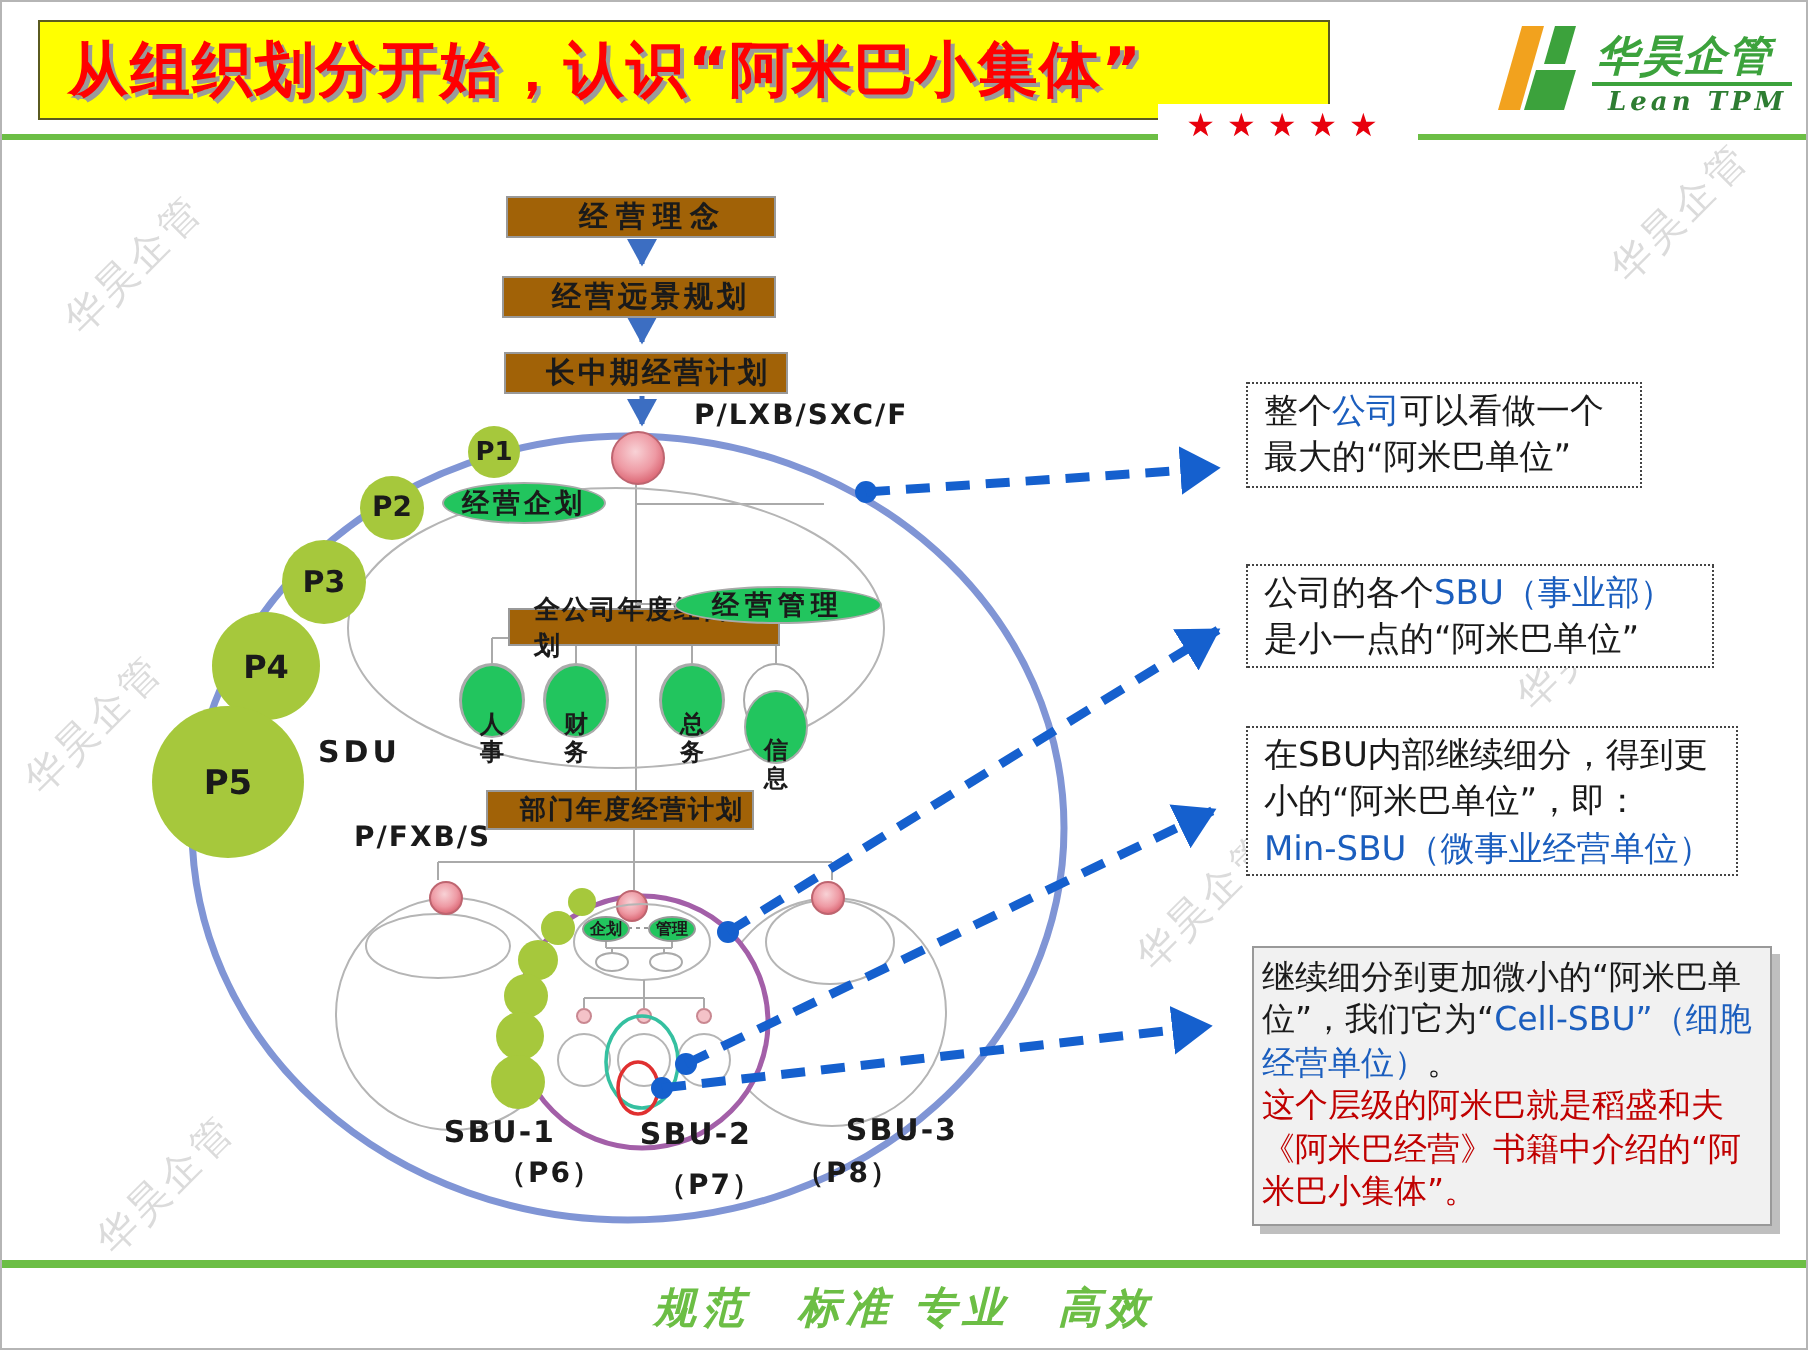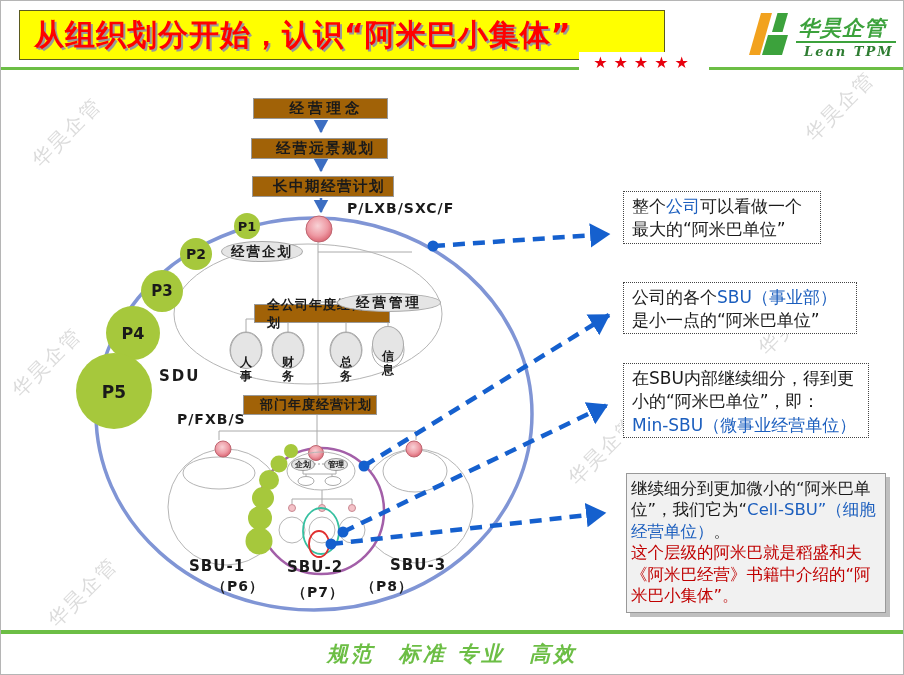--- a/index.html
+++ b/index.html
@@ -22,27 +22,27 @@
   .hr-bottom{position:absolute;left:0;top:629px;width:904px;height:4px;background:#6CBE45;}
   .slogan{position:absolute;left:0;right:0;top:639px;text-align:center;color:#6CBE45;
           font-size:21px;font-weight:bold;font-style:italic;letter-spacing:3px;}
   
   .wm{position:absolute;color:rgba(160,160,160,0.38);font-size:20px;letter-spacing:2px;
       transform:rotate(-45deg);white-space:nowrap;z-index:1;}
   
   .lines{position:absolute;left:0;top:0;z-index:2;pointer-events:none;}
   .fbox{position:absolute;background:#a16207;border:1px solid #999;box-sizing:border-box;z-index:3;
         display:flex;align-items:center;justify-content:center;font-weight:bold;color:#1a1a1a;padding-left:12px;}
-  .oval{position:absolute;background:#e5e5e5;border:1px solid #aaa;border-radius:50%;box-sizing:border-box;
+  .oval{position:absolute;background:#22c55e;border:1px solid #aaa;border-radius:50%;box-sizing:border-box;
         display:flex;align-items:center;justify-content:center;font-weight:bold;color:#1a1a1a;z-index:3;}
   .dept span{display:block;width:14px;word-break:break-all;text-align:center;font-size:12px;
              font-weight:bold;line-height:1.15;margin-top:38px;}
   .plabel{position:absolute;z-index:3;font-weight:bold;color:#1a1a1a;text-align:center;width:30px;}
-  .slabel{position:absolute;z-index:3;font-weight:bold;color:#1a1a1a;text-align:left;width:64px;
-          font-size:15px;letter-spacing:1px;}
+  .slabel{position:absolute;z-index:3;font-weight:bold;color:#1a1a1a;text-align:right;width:64px;
+          font-size:15px;letter-spacing:1px;margin-left:25px;}
   .codelabel{position:absolute;z-index:3;font-weight:bold;color:#1a1a1a;letter-spacing:1px;font-size:14px;}
   
   .ann{position:absolute;z-index:4;background:#fff;border:1px dotted #444;box-sizing:border-box;
        padding:3px 8px;font-size:17px;line-height:1.38;color:#1a1a1a;}
   .ann4{position:absolute;z-index:4;background:#F1F1F1;border:1px solid #999;box-sizing:border-box;
         padding:4px 4px;font-size:16.5px;line-height:1.3;color:#1a1a1a;
         box-shadow:4px 4px 0 rgba(0,0,0,0.25);}
   .seg-k{color:#1a1a1a;} .seg-b{color:#1B5EBE;} .seg-r{color:#C00000;}
 </style>
 </head>
@@ -165,21 +165,21 @@
 
   <div class="oval dept" style="left:229px;top:331px;width:32px;height:37px;">
       <span>人事</span>
     </div>
   <div class="oval dept" style="left:271px;top:331px;width:32px;height:37px;">
       <span>财务</span>
     </div>
   <div class="oval dept" style="left:329px;top:331px;width:32px;height:37px;">
       <span>总务</span>
     </div>
-  <div class="oval dept" style="left:371px;top:325px;width:32px;height:37px;">
+  <div class="oval dept" style="left:371px;top:344px;width:32px;height:37px;">
       <span>信息</span>
     </div>
 
   <div class="codelabel" style="left:158px;top:366px;font-size:15px;letter-spacing:2px;">SDU</div>
   <div class="fbox" style="left:242px;top:394px;width:134px;height:20px;font-size:13px;letter-spacing:1px;text-align:right;">部门年度经营计划</div>
   <div class="codelabel" style="left:176px;top:410px;">P/FXB/S</div>
 
   <div class="plabel" style="left:231px;top:218px;font-size:13px;">P1</div>
   <div class="plabel" style="left:180px;top:245px;font-size:14px;">P2</div>
   <div class="plabel" style="left:146px;top:281px;font-size:15px;">P3</div>

